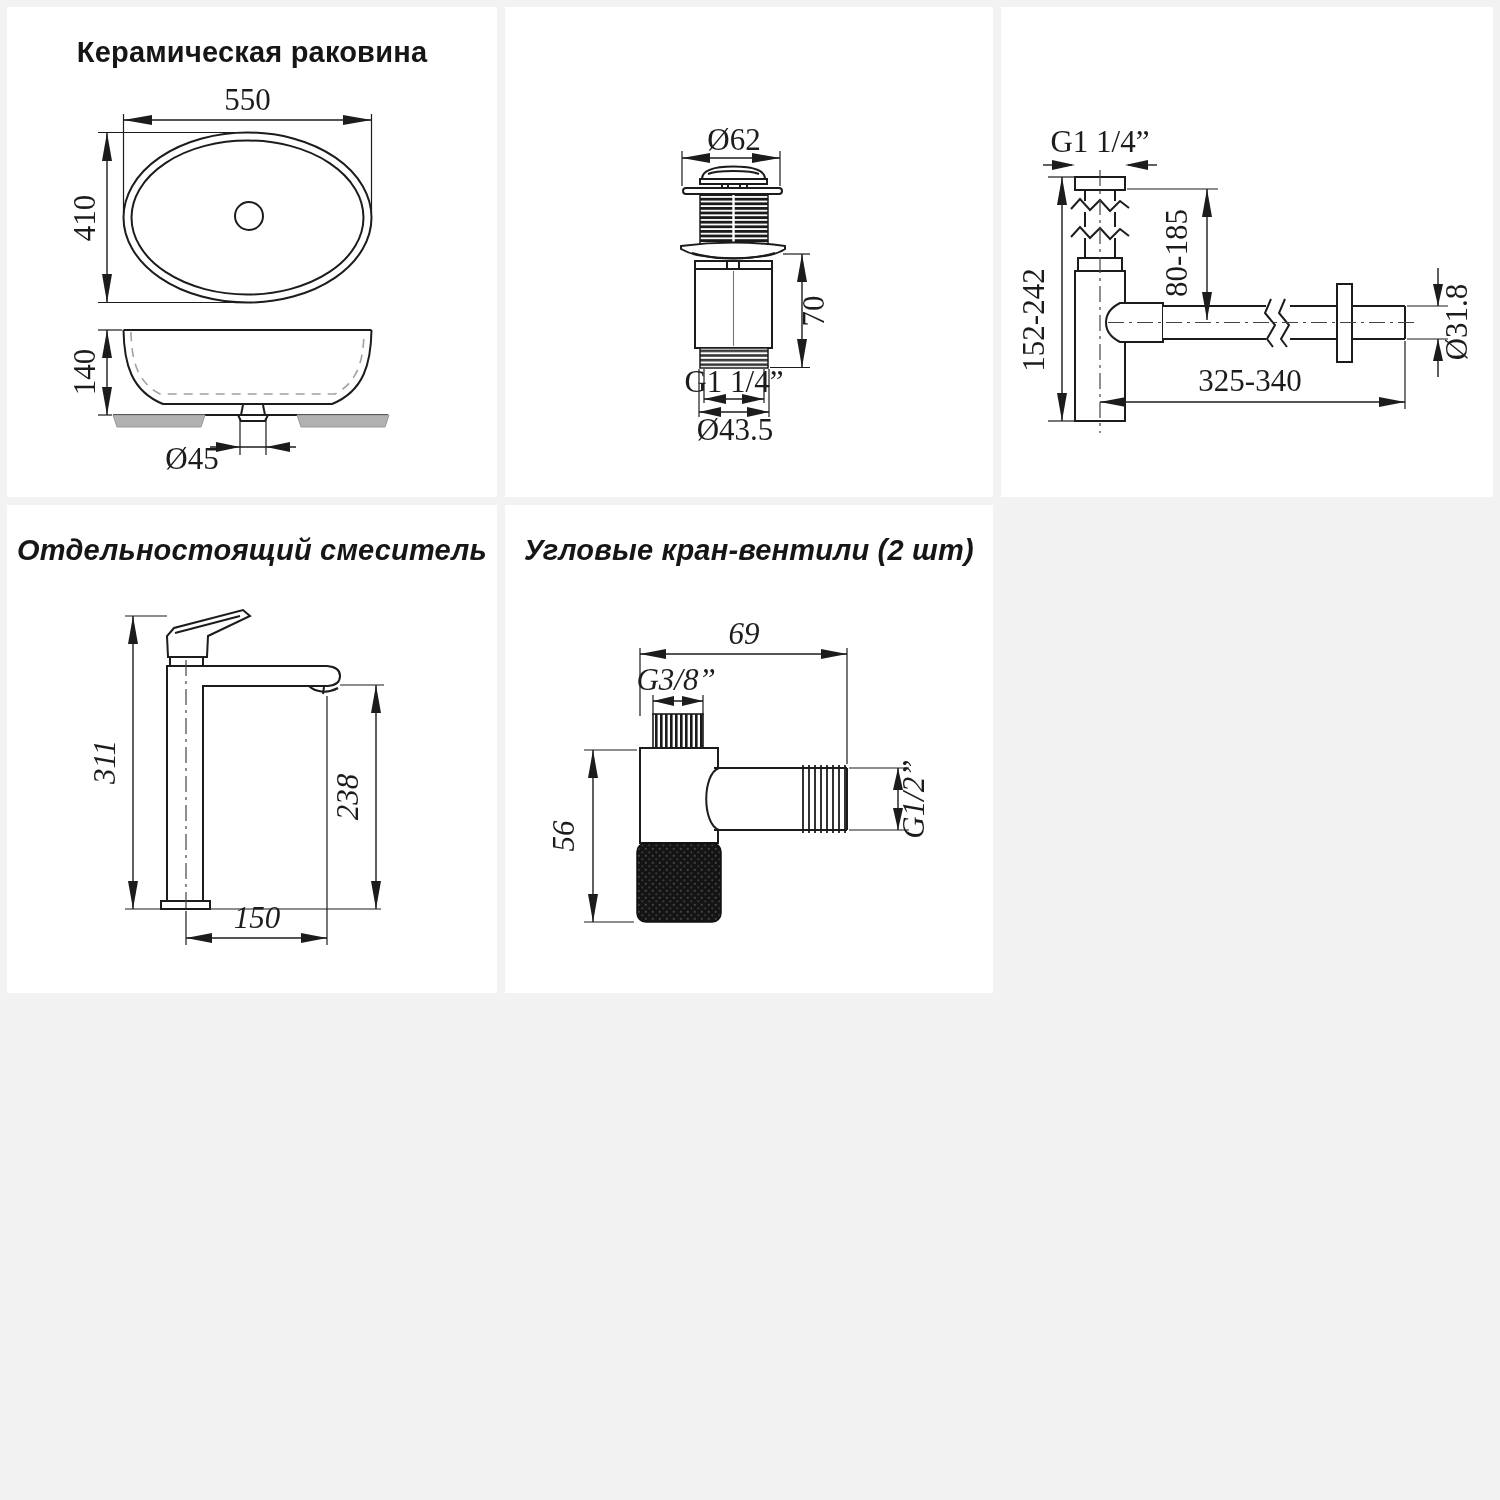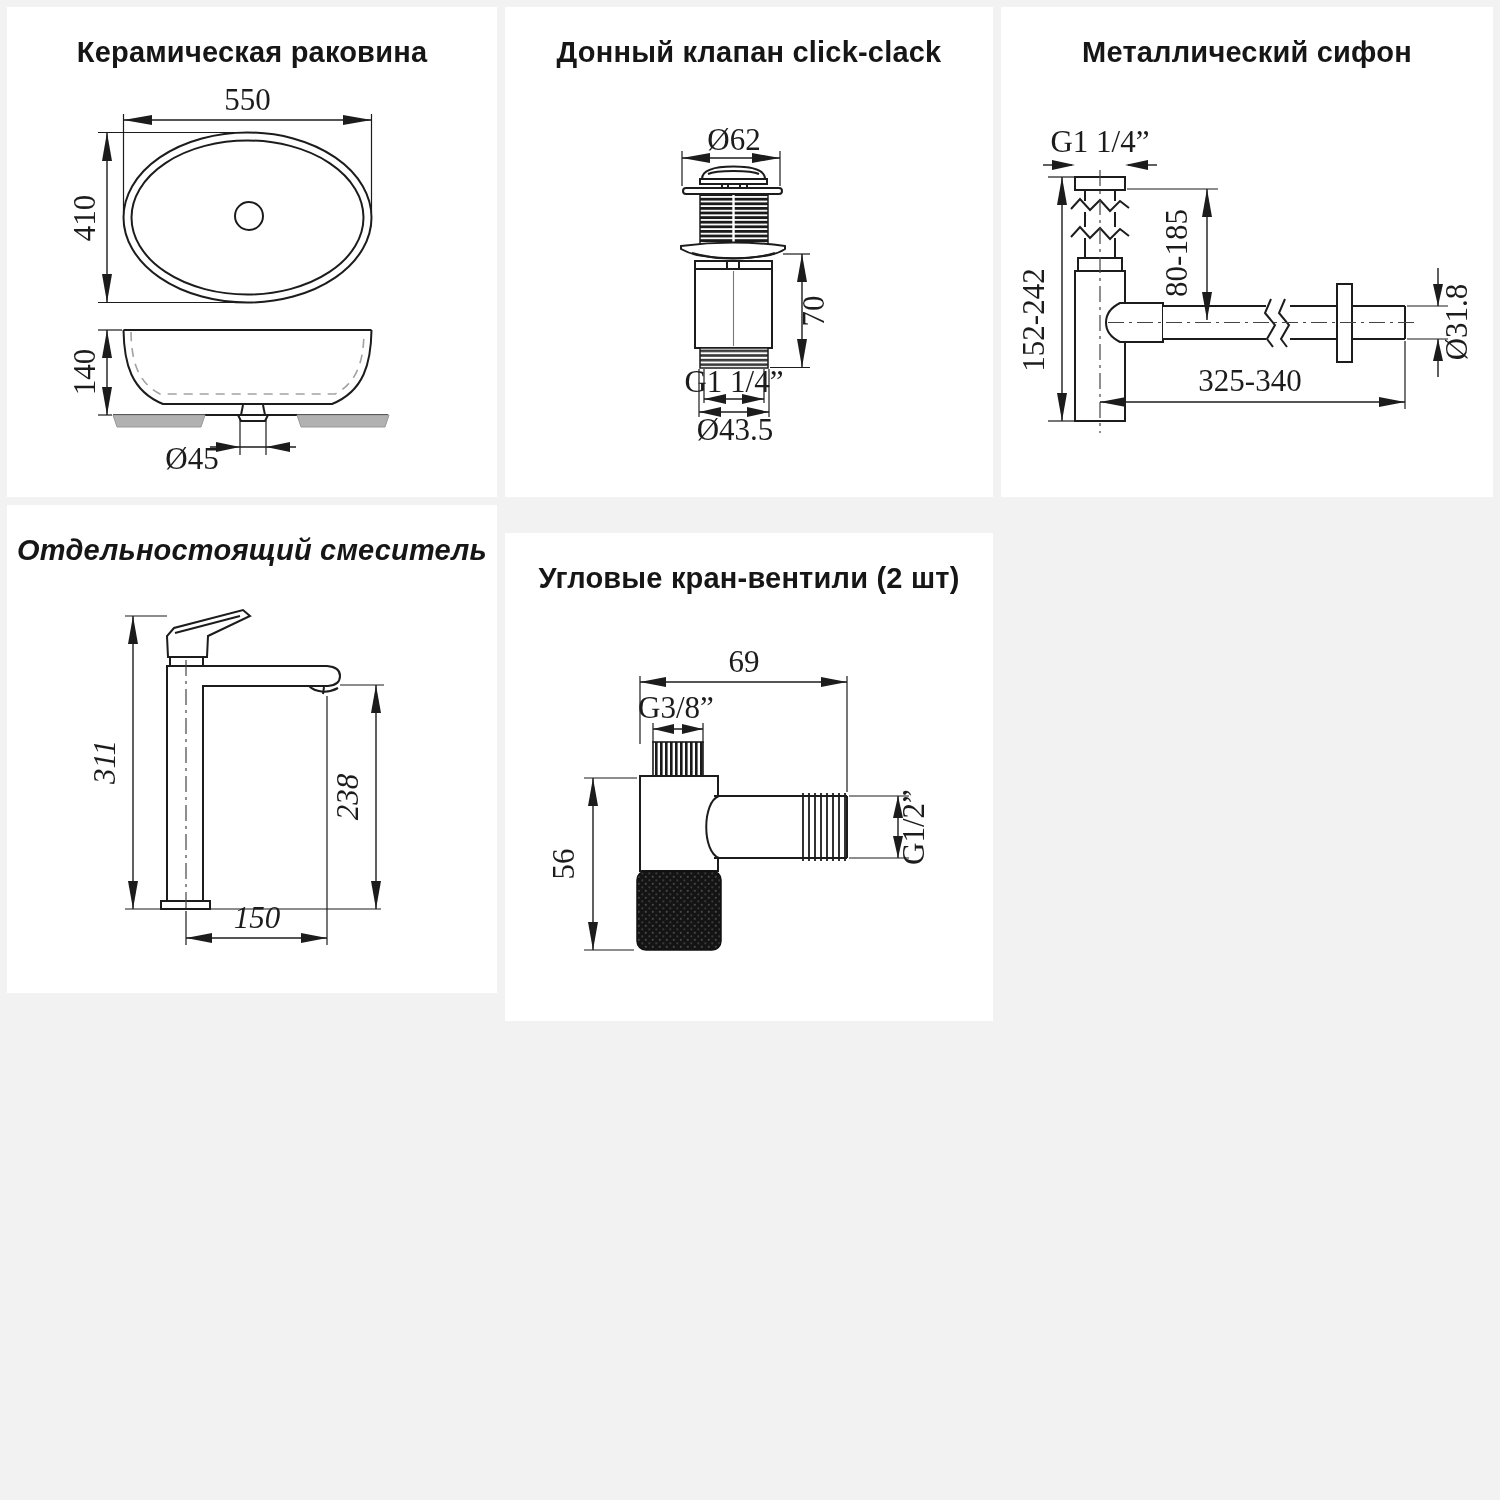--- a/index.html
+++ b/index.html
@@ -99,21 +99,20 @@
         <line class="ext" x1="266" y1="419" x2="266" y2="455"></line>
         <line class="dim" x1="210" y1="447" x2="296" y2="447"></line>
         <polygon class="ah" points="240,447 216,442 216,452"></polygon>
         <polygon class="ah" points="266,447 290,442 290,452"></polygon>
         <text class="dimtext" x="192" y="469" text-anchor="middle">Ø45</text>
       </g>
     </svg>
   </section>
 
   <section class="panel" style="left:505px;top:7px;width:488px;height:490px;">
-    <h2>Донный клапан click-clack</h2>
     <svg viewBox="505 7 488 490">
       <defs>
         <pattern id="p2thr" width="6" height="4.6" patternUnits="userSpaceOnUse">
           <rect width="6" height="4.6" fill="#ffffff"></rect>
           <rect width="6" height="2.8" fill="#1a1a1a"></rect>
         </pattern>
         <pattern id="p2thr2" width="6" height="4.6" patternUnits="userSpaceOnUse">
           <rect width="6" height="4.6" fill="#ffffff"></rect>
           <rect width="6" height="2.6" fill="#3a3a3a"></rect>
         </pattern>
@@ -171,21 +170,20 @@
         <line class="ext" x1="769" y1="369" x2="769" y2="417"></line>
         <line class="dim" x1="699" y1="412" x2="769" y2="412"></line>
         <polygon class="ah" points="699,412 721,407 721,417"></polygon>
         <polygon class="ah" points="769,412 747,407 747,417"></polygon>
         <text class="dimtext" x="735" y="440" text-anchor="middle">Ø43.5</text>
       </g>
     </svg>
   </section>
 
   <section class="panel" style="left:1001px;top:7px;width:492px;height:490px;">
-    <h2>Металлический сифон</h2>
     <svg viewBox="1001 7 492 490">
 
       <g>
         <text class="dimtext" x="1100" y="152" text-anchor="middle">G1 1/4”</text>
         <line class="dim" x1="1043" y1="165" x2="1072" y2="165"></line>
         <line class="dim" x1="1128" y1="165" x2="1157" y2="165"></line>
         <polygon class="ah" points="1075,165 1052,160 1052,170"></polygon>
         <polygon class="ah" points="1125,165 1148,160 1148,170"></polygon>
       </g>
 
@@ -286,21 +284,21 @@
         <line class="ext" x1="186" y1="911" x2="186" y2="945"></line>
         <line class="ext" x1="327" y1="696" x2="327" y2="945"></line>
         <line class="dim" x1="186" y1="938" x2="327" y2="938"></line>
         <polygon class="ah" points="186,938 212,933 212,943"></polygon>
         <polygon class="ah" points="327,938 301,933 301,943"></polygon>
         <text class="dimtext" x="257" y="928" text-anchor="middle">150</text>
       </g>
     </svg>
   </section>
 
-  <section class="panel" style="left:505px;top:533px;width:488px;height:488px;">
+  <section class="panel" style="left:505px;top:505px;width:488px;height:488px;font-style:italic;">
     <h2>Угловые кран-вентили (2 шт)</h2>
     <svg viewBox="505 505 488 488">
       <defs>
         <pattern id="p5thr" width="5" height="34" patternUnits="userSpaceOnUse">
           <rect width="5" height="34" fill="#ffffff"></rect>
           <rect width="2.6" height="34" fill="#1a1a1a"></rect>
         </pattern>
         <pattern id="p5knurl" width="7" height="7" patternUnits="userSpaceOnUse">
           <rect width="7" height="7" fill="#141414"></rect>
           <circle cx="1.8" cy="1.8" r="1.1" fill="#474747"></circle>

